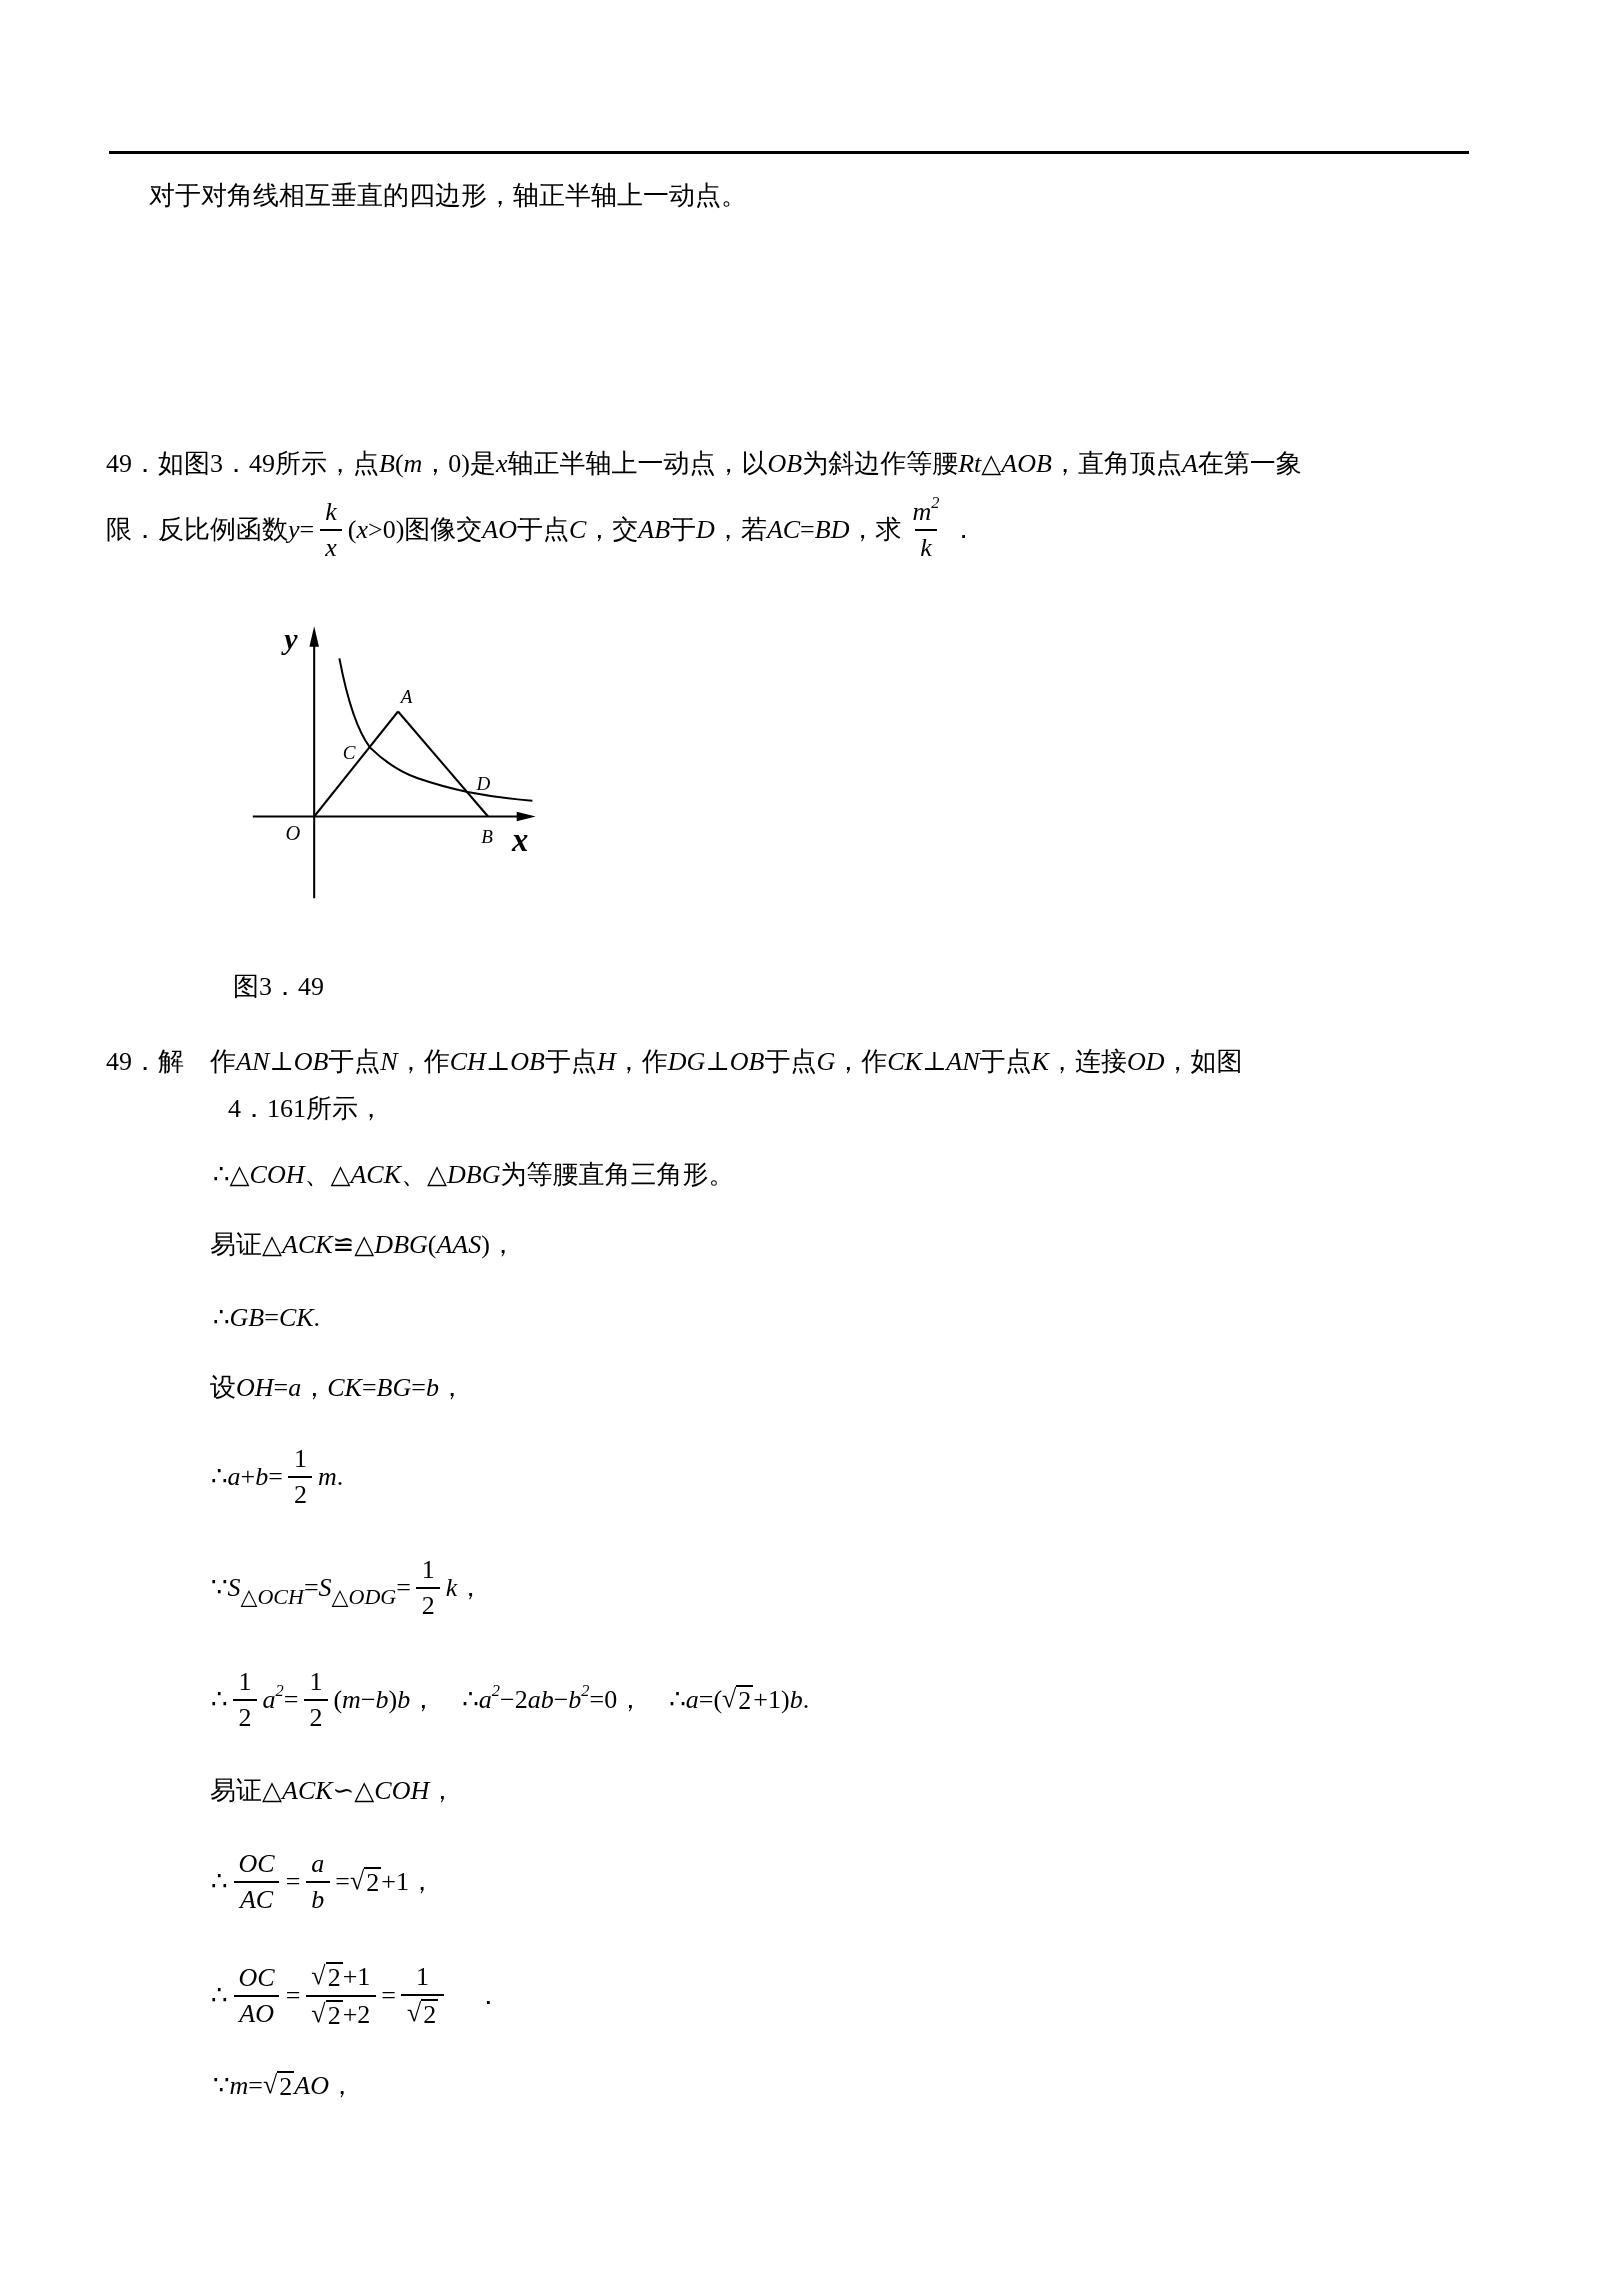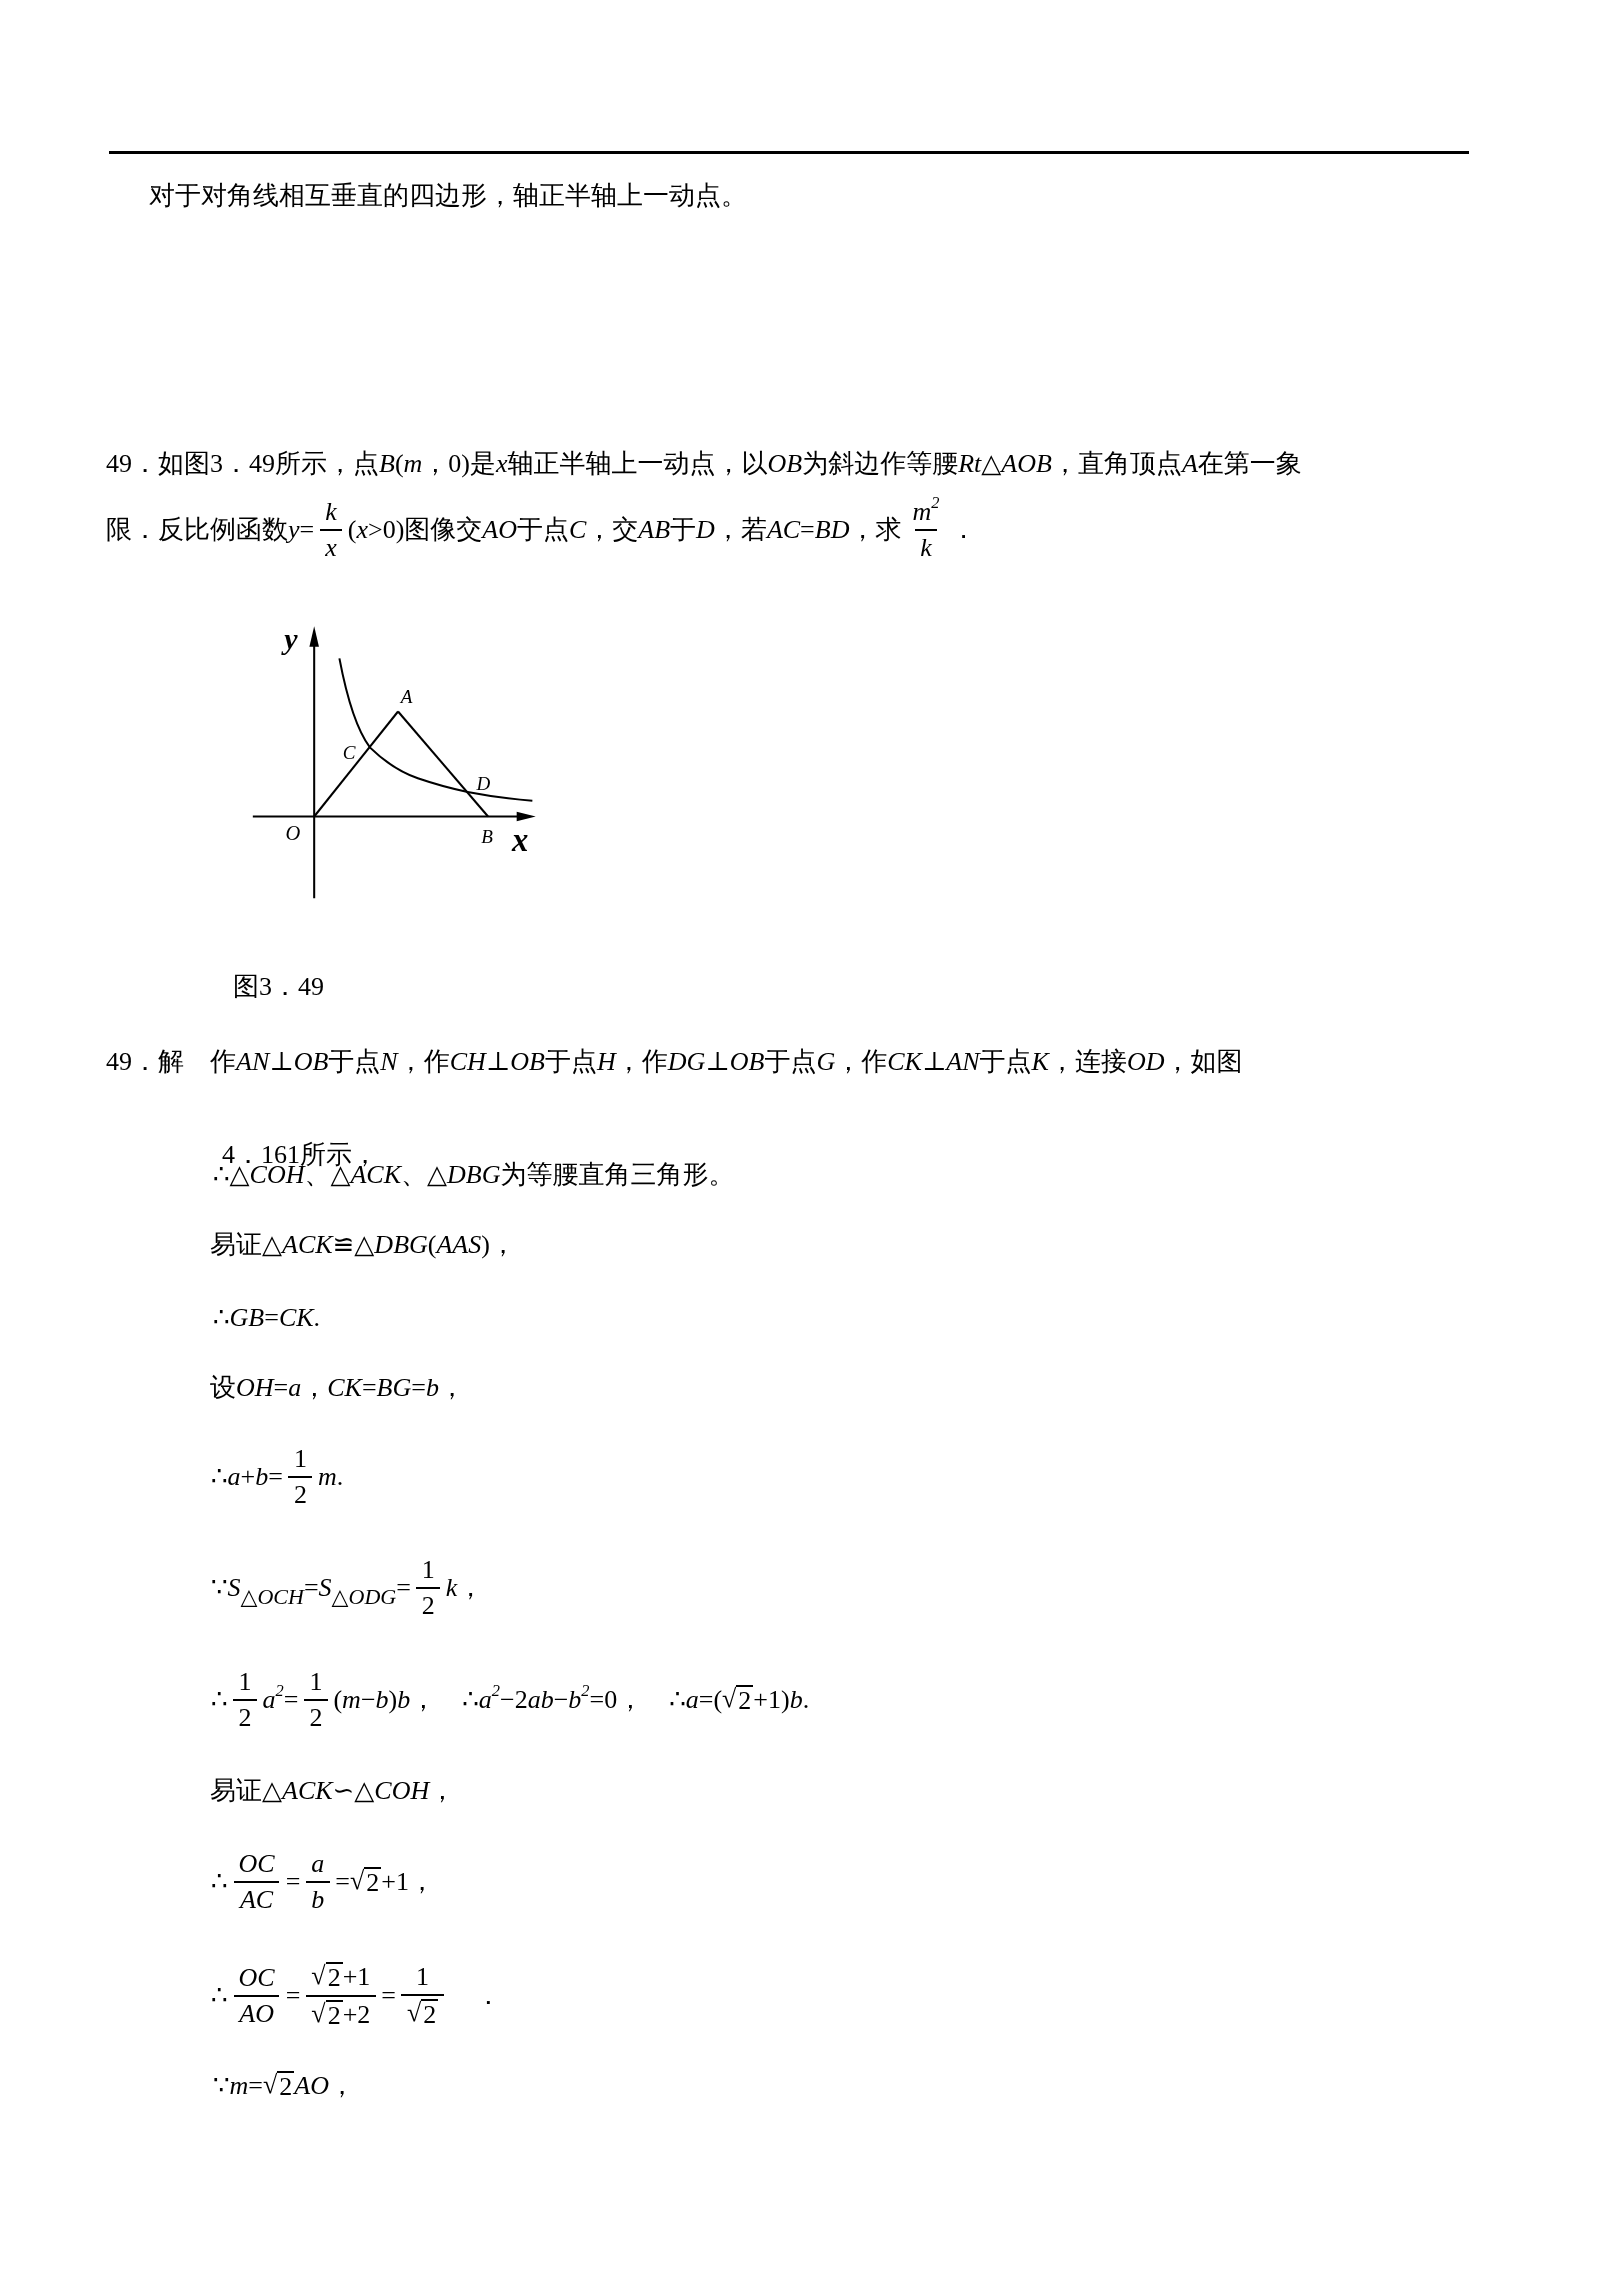--- a/index.html
+++ b/index.html
@@ -138,21 +138,21 @@
     <span class="mt">，作</span>
     <span class="mi">CK</span>
     <span class="mt">⊥</span>
     <span class="mi">AN</span>
     <span class="mt">于点</span>
     <span class="mi">K</span>
     <span class="mt">，连接</span>
     <span class="mi">OD</span>
     <span class="mt">，如图</span>
   </div>
-<div class="line" style="left:222px;top:1094px;margin-top:46px;">
+<div class="line" style="left:228px;top:1094px;">
     <span class="mt">4．161所示，</span>
   </div>
 <div class="line" style="left:213px;top:1160px;">
     <span class="mt">∴△</span>
     <span class="mi">COH</span>
     <span class="mt">、△</span>
     <span class="mi">ACK</span>
     <span class="mt">、△</span>
     <span class="mi">DBG</span>
     <span class="mt">为等腰直角三角形。</span>

